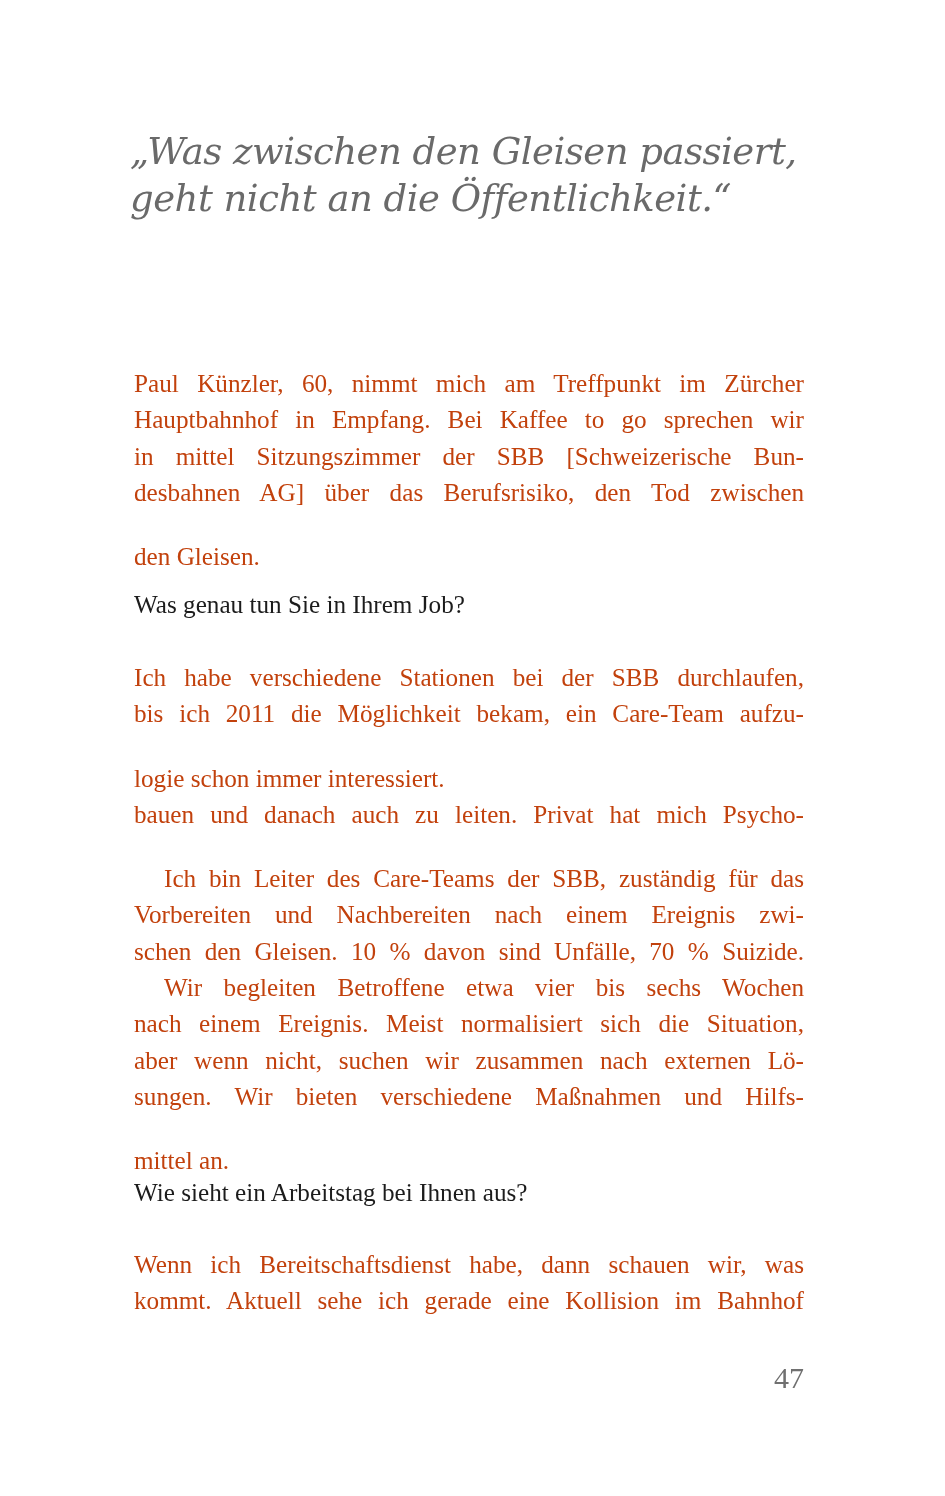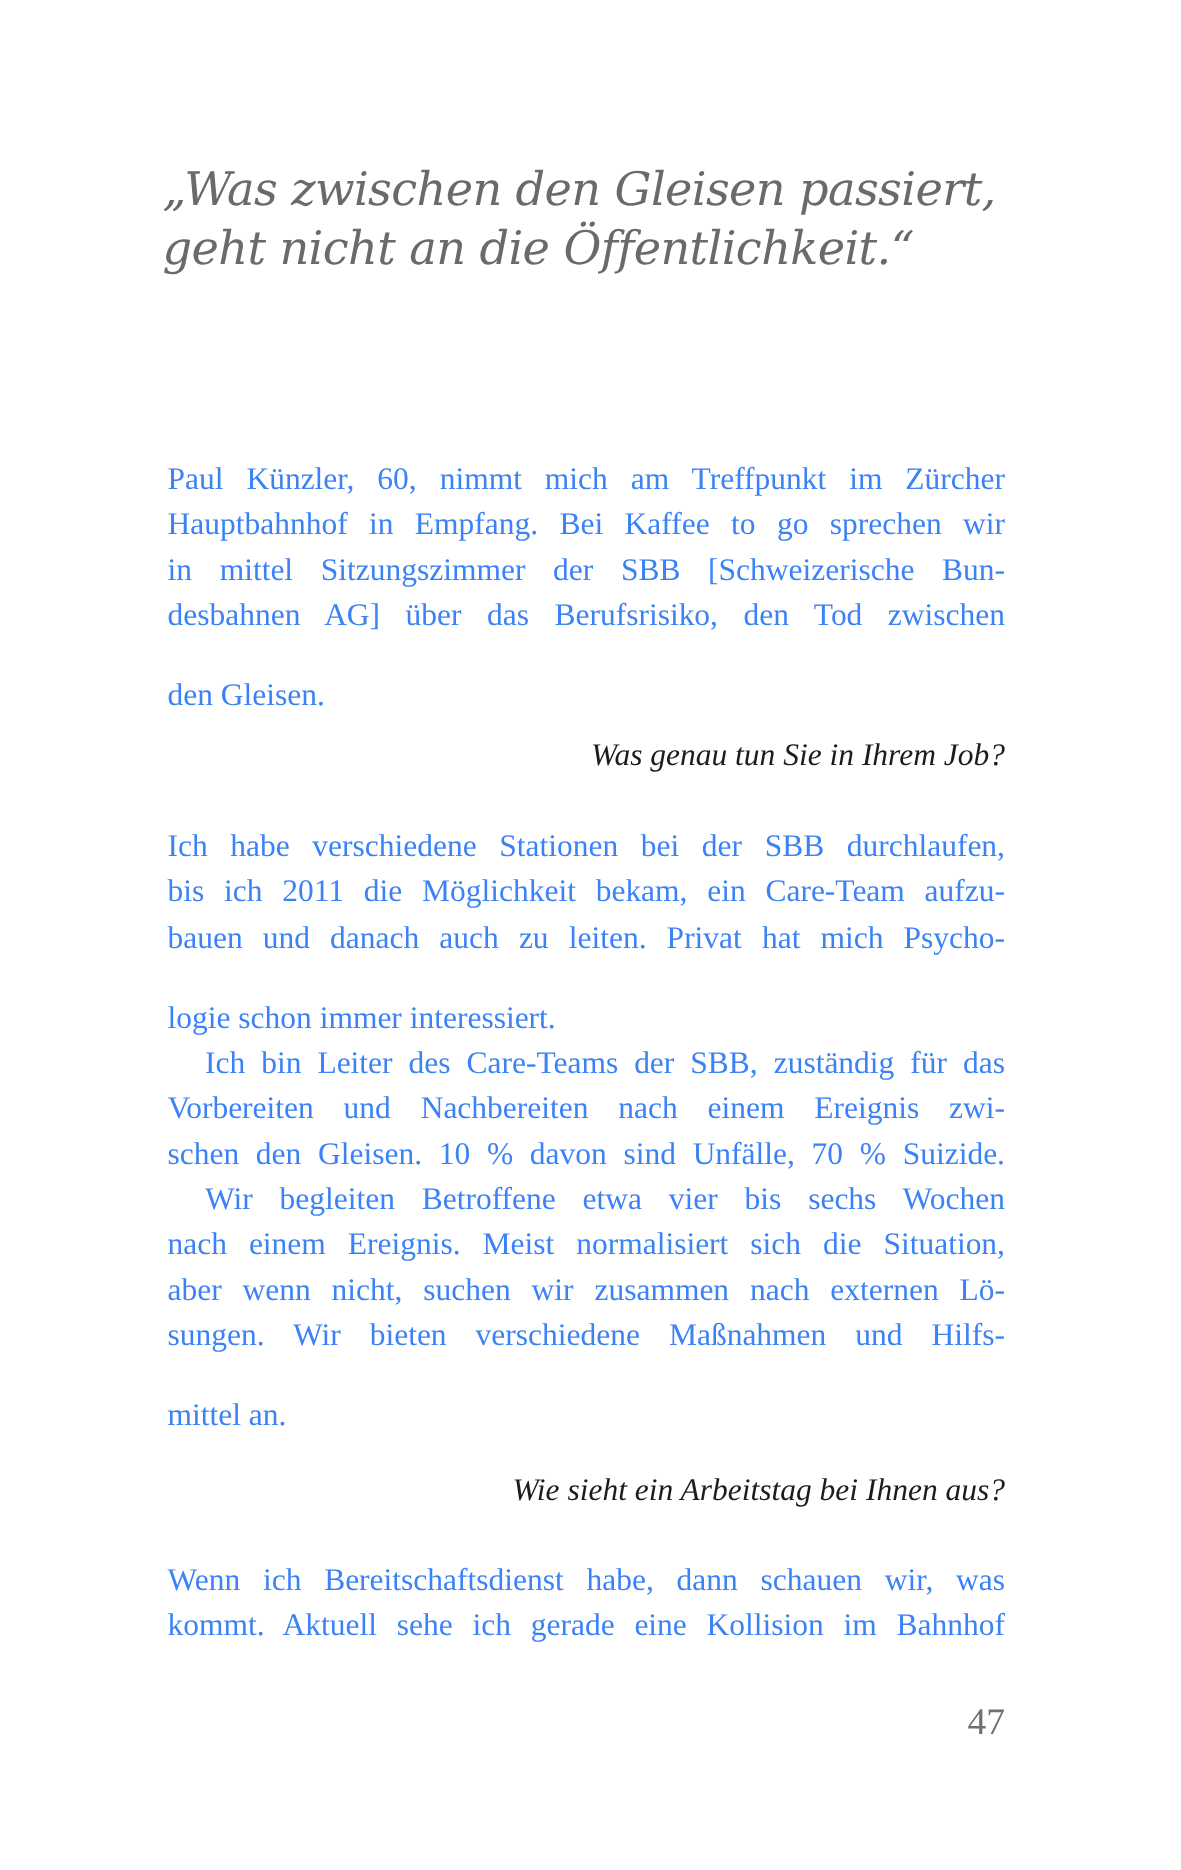--- a/index.html
+++ b/index.html
@@ -8,26 +8,26 @@
       font-family: "Liberation Serif", "DejaVu Serif", serif; color: #1a1a1a;
     }
     .quote {
       position: absolute; left: 130px; top: 128px; width: 560px;
       font-family: "DejaVu Serif", "Liberation Serif", serif; font-style: italic;
       font-size: 37px; line-height: 47px; color: #6a6a6a; letter-spacing: -0.5px;
     }
     .quote div { white-space: nowrap; }
     .body-text {
       position: absolute; left: 134px; width: 670px;
-      font-size: 25.2px; line-height: 36.3px; text-align: justify; color: #3b82f6;
+      font-size: 25.2px; line-height: 36.3px; text-align: justify; color: #c2410c;
       hyphens: manual;
     }
     .question {
       position: absolute; left: 134px; width: 670px;
-      font-style: italic; font-size: 25.2px; line-height: 36px; color: #1c1c1c; text-align: right;
+      font-size: 25.2px; line-height: 36px; color: #1c1c1c;
     }
     .line { display: block; text-align: justify; text-align-last: justify; white-space: nowrap; }
     .line.last { text-align-last: left; margin-top: 28px; }
     .page-number {
       position: absolute; left: 760px; top: 1360px; width: 44px; text-align: right;
       font-size: 30px; line-height: 36px; color: #707070;
     }
   </style>
 </head>
 <body>
@@ -44,25 +44,25 @@
   <span class="line">desbahnen AG] über das Berufsrisiko, den Tod zwischen</span>
   <span class="line last">den Gleisen.</span>
 </div>
 
 <div class="question" style="top:587px;">Was genau tun Sie in Ihrem Job?</div>
 
 <div class="body-text" style="top:660px;">
   <div>
     <span class="line">Ich habe verschiedene Stationen bei der SBB durchlaufen,</span>
     <span class="line">bis ich 2011 die Möglichkeit bekam, ein Care-Team aufzu-</span>
+    <span class="line last">logie schon immer interessiert.</span>
     <span class="line">bauen und danach auch zu leiten. Privat hat mich Psycho-</span>
-    <span class="line last">logie schon immer interessiert.</span>
   </div>
   <div>
-    <span class="line" style="padding-left:30px;">Ich bin Leiter des Care-Teams der SBB, zuständig für das</span>
+    <span class="line" style="padding-left:30px;margin-top:28px;">Ich bin Leiter des Care-Teams der SBB, zuständig für das</span>
     <span class="line">Vorbereiten und Nachbereiten nach einem Ereignis zwi-</span>
     <span class="line">schen den Gleisen. 10 % davon sind Unfälle, 70 % Suizide.</span>
   </div>
   <div>
     <span class="line" style="padding-left:30px;">Wir begleiten Betroffene etwa vier bis sechs Wochen</span>
     <span class="line">nach einem Ereignis. Meist normalisiert sich die Situation,</span>
     <span class="line">aber wenn nicht, suchen wir zusammen nach externen Lö-</span>
     <span class="line">sungen. Wir bieten verschiedene Maßnahmen und Hilfs-</span>
     <span class="line last">mittel an.</span>
   </div>

